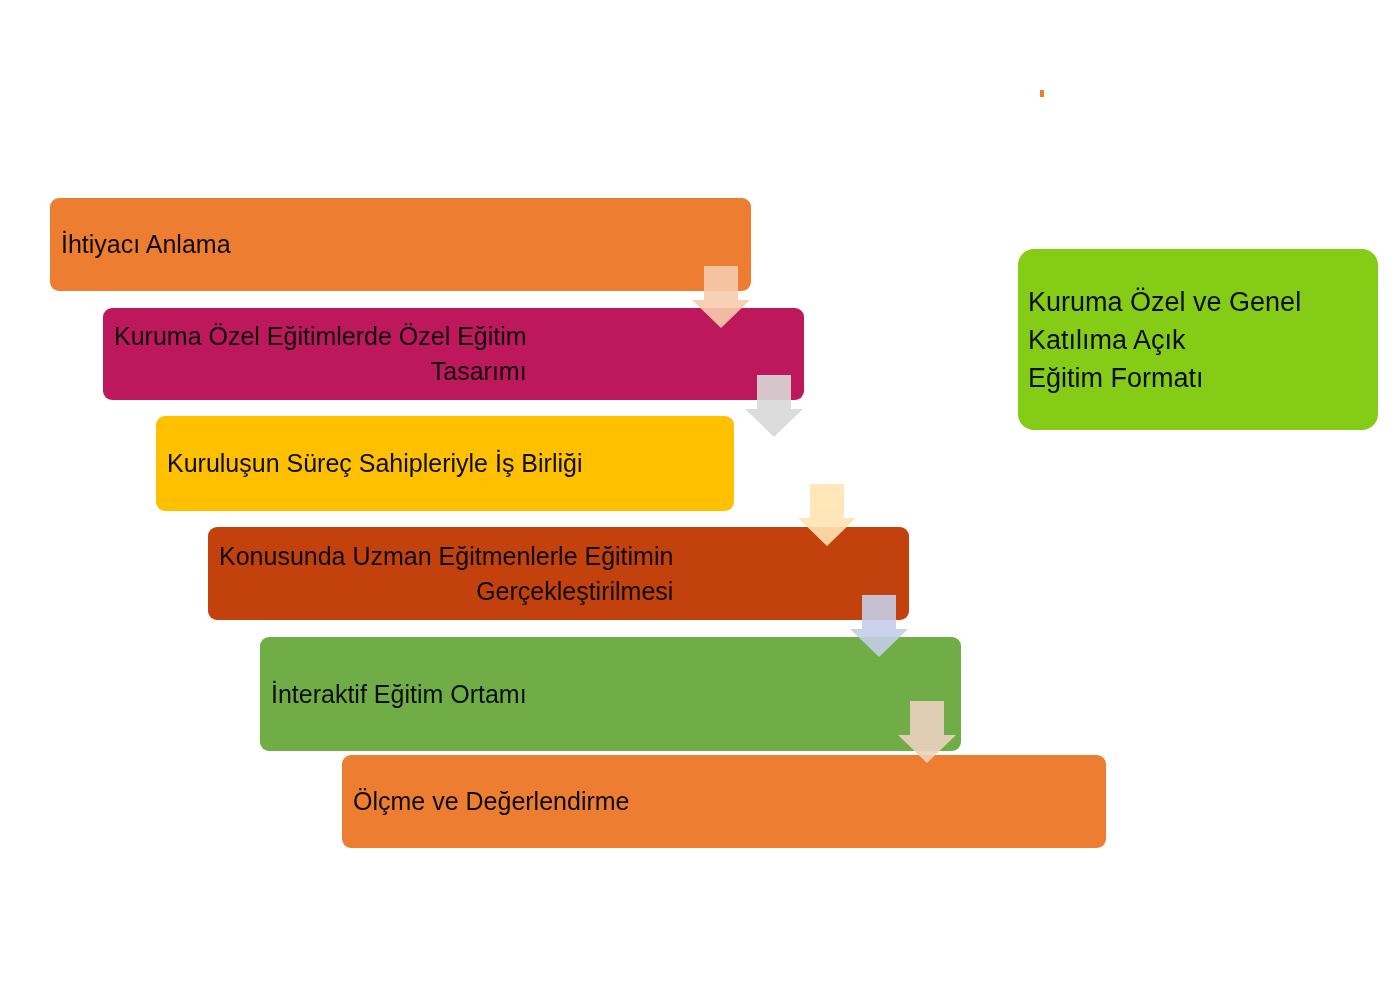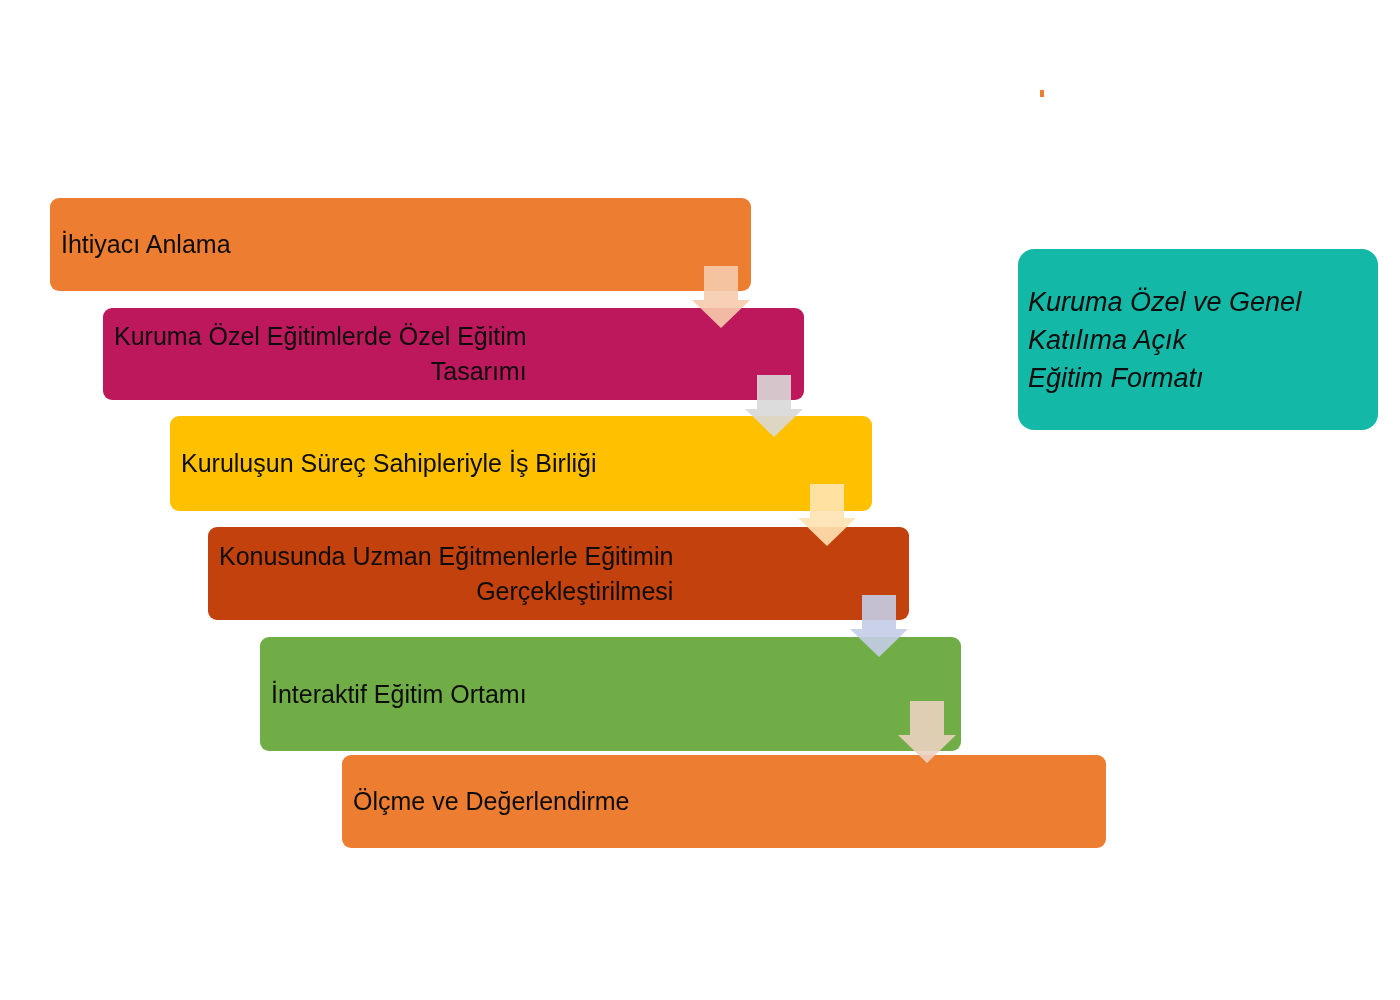--- a/index.html
+++ b/index.html
@@ -17,21 +17,21 @@
 
 <div class="dot" style="background: rgb(237, 125, 49);"></div>
 
 <div class="step" id="s0" style="left: 50px; top: 198px; width: 701px; height: 93px; background: rgb(237, 125, 49);">
     <span>İhtiyacı Anlama</span>
   </div>
 <div class="step" id="s1" style="left: 103px; top: 308px; width: 701px; height: 92px; background: #be185d;">
     <span>Kuruma Özel Eğitimlerde Özel Eğitim
 Tasarımı</span>
   </div>
-<div class="step" id="s2" style="left: 170px; top: 416px; width: 702px; height: 95px; background: rgb(255, 192, 0);">
+<div class="step" id="s2" style="left: 156px; top: 416px; width: 578px; height: 95px; background: rgb(255, 192, 0);">
     <span>Kuruluşun Süreç Sahipleriyle İş Birliği</span>
   </div>
 <div class="step" id="s3" style="left: 208px; top: 527px; width: 701px; height: 93px; background: #c2410c;">
     <span>Konusunda Uzman Eğitmenlerle Eğitimin
 Gerçekleştirilmesi</span>
   </div>
 <div class="step" id="s4" style="left: 260px; top: 637px; width: 701px; height: 114px; background: rgb(112, 173, 71);">
     <span>İnteraktif Eğitim Ortamı</span>
   </div>
 <div class="step" id="s5" style="left: 342px; top: 755px; width: 764px; height: 93px; background: rgb(237, 125, 49);">
@@ -52,17 +52,17 @@
   </div>
 <div class="arrow" id="a3" style="left: 850px; top: 595px; opacity: 0.9;">
     <div class="shaft" style="background: rgb(197, 206, 232);"></div>
     <div class="head" style="border-top-color: rgb(197, 206, 232);"></div>
   </div>
 <div class="arrow" id="a4" style="left: 898px; top: 701px; opacity: 0.9;">
     <div class="shaft" style="background: rgb(237, 210, 192);"></div>
     <div class="head" style="border-top-color: rgb(237, 210, 192);"></div>
   </div>
 
-<div class="side" id="side" style="background: #14b8a6; font-style: italic;">
+<div class="side" id="side" style="background: #84cc16;">
     <span style="white-space:pre-line;display:block;">Kuruma Özel ve Genel
 Katılıma Açık
 Eğitim Formatı</span>
   </div>
 
 </body></html>

